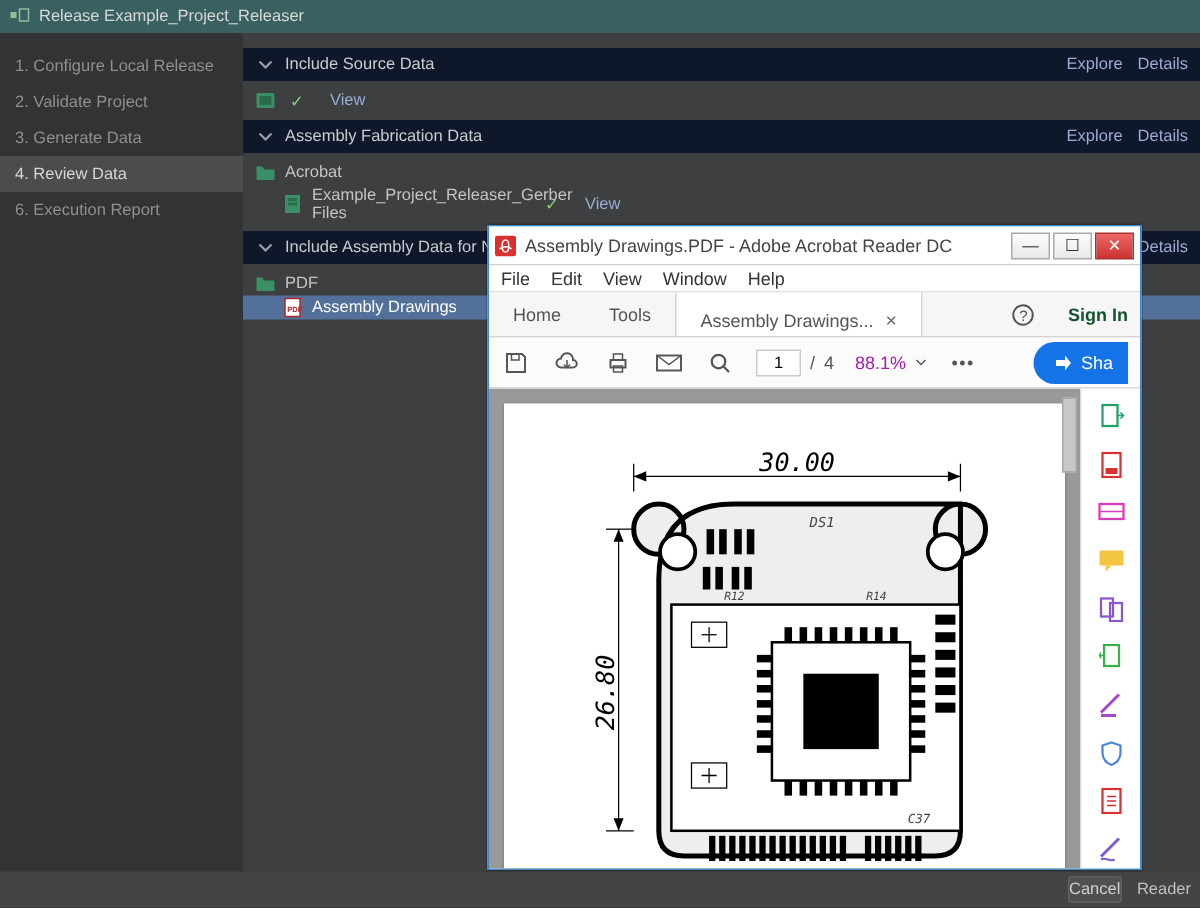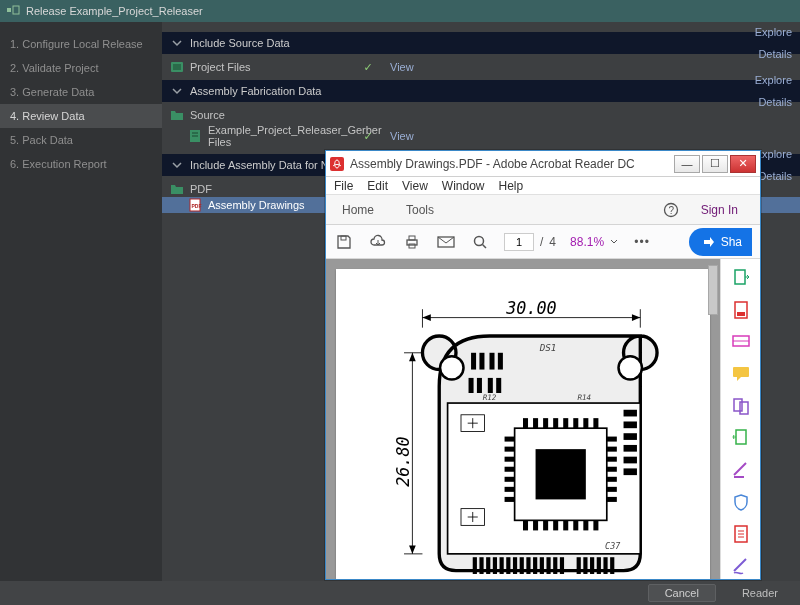--- a/index.html
+++ b/index.html
@@ -64,21 +64,20 @@
   }
   .section-header .chev {
     width: 14px; height: 14px; display: inline-flex; align-items: center; justify-content: center; margin-right: 6px;
     color: #9aa0a6;
   }
   .section-header .links {
     margin-left: auto;
     display: flex;
     gap: 10px;
     color: #9aaed4;
-    flex-direction: column;
   }
   .section-header .links span { cursor: pointer; }
   .tree {
     padding: 3px 0 5px 0;
   }
   .tree-row {
     display: flex;
     align-items: center;
     padding: 1px 8px;
     color: #c4c4c4;
@@ -100,21 +99,21 @@
     background: #424446;
     display: flex;
     align-items: center;
     justify-content: flex-end;
     gap: 10px;
     padding: 0 6px;
   }
   .btn {
     background: #4e5052;
     border: 1px solid #5e6062;
-    padding: 2px 16px;
+    padding: 2px 0;
     color: #cfcfcf;
     border-radius: 2px;
     cursor: pointer;
   }
   .btn.panels {
     background: transparent;
     border: none;
     color: #bfbfbf;
   }
 
@@ -162,21 +161,21 @@
   }
   .acro-tabs {
     height: 30px; background:#f6f6f6; border-bottom:1px solid #d4d4d4;
     display:flex; align-items:stretch;
   }
   .acro-tab { padding: 8px 16px 0 16px; color:#555;}
   .acro-tab.doc { background:#fff; border-left:1px solid #d4d4d4; border-right:1px solid #d4d4d4; display:flex; align-items:center;}
   .acro-tab.doc .x { margin-left:8px; color:#666; cursor:pointer; font-size:13px;}
   .acro-tabs .spacer{flex:1;}
   .acro-tabs .helpicon{ width:32px; display:flex; align-items:center; justify-content:center; color:#555; font-size:15px;}
-  .acro-tabs .signin{ padding:8px 22px 0 14px; color:#701a75;}
+  .acro-tabs .signin{ padding:8px 8px 0 14px; color:#14532d;font-weight:bold;}
   .acro-tool {
     height: 34px; background:#fbfbfc; border-bottom:1px solid #d8d8d8;
     display:flex; align-items:center; padding:0 8px; gap:14px;
   }
   .acro-tool .tbtn { width:20px; height:20px; display:inline-flex; align-items:center; justify-content:center; color:#555;}
   .acro-tool .pager { display:flex; align-items:center; gap:6px; color:#555;}
   .acro-tool .pager input { width:30px; height:18px; border:1px solid #ccc; text-align:center; font-size:11px;}
   .acro-tool .zoom { display:flex; align-items:center; gap:6px; color:#a21caf;}
   .acro-tool .sharebtn {
     margin-left:auto; height:28px;
@@ -206,21 +205,20 @@
       </svg>
   </span>
   <span>Release Example_Project_Releaser</span>
 </div>
 
 <div class="sidebar">
   <div class="sidebar-item"><span>1. Configure Local Release</span></div>
   <div class="sidebar-item"><span>2. Validate Project</span></div>
   <div class="sidebar-item"><span>3. Generate Data</span></div>
   <div class="sidebar-item active"><span>4. Review Data</span></div>
-  <div class="sidebar-item"><span>5. Pack Data</span></div>
   <div class="sidebar-item"><span>6. Execution Report</span></div>
 </div>
 
 <div class="main">
 
   <div class="section-header">
     <span class="chev">
         <svg width="10" height="10">
           <path d="M1 3 L5 7 L9 3" stroke="#9aa0a6" fill="none" stroke-width="1.5"></path>
         </svg>
@@ -233,21 +231,20 @@
   </div>
   <div class="tree">
     <div class="tree-row">
       <span class="indent0"></span>
       <span class="ficon">
           <svg width="14" height="14">
             <rect x="1" y="2" width="12" height="10" rx="1" fill="#3a8f64"></rect>
             <rect x="3" y="4" width="8" height="6" fill="#2a6b4a"></rect>
           </svg>
         </span>
-      <span style="width:170px;">Project Files</span>
       <span class="chk">✓</span>
       <span class="view">View</span>
     </div>
   </div>
 
   <div class="section-header">
     <span class="chev">
         <svg width="10" height="10">
           <path d="M1 3 L5 7 L9 3" stroke="#9aa0a6" fill="none" stroke-width="1.5"></path>
         </svg>
@@ -259,21 +256,21 @@
     </span>
   </div>
   <div class="tree">
     <div class="tree-row">
       <span class="indent0"></span>
       <span class="ficon">
           <svg width="14" height="14">
             <path d="M1 3h4l1 2h7v7H1z" fill="#3a8f64"></path>
           </svg>
         </span>
-      <span>Source</span>
+      <span>Acrobat</span>
     </div>
     <div class="tree-row">
       <span class="indent1"></span>
       <span class="ficon">
           <svg width="14" height="14">
             <rect x="2" y="1" width="10" height="12" fill="#3a8f64"></rect>
             <rect x="4" y="3" width="6" height="2" fill="#2a6b4a"></rect>
             <rect x="4" y="6" width="6" height="2" fill="#2a6b4a"></rect>
           </svg>
         </span>
@@ -342,20 +339,24 @@
   <div class="acro-menu">
     <span>File</span>
     <span>Edit</span>
     <span>View</span>
     <span>Window</span>
     <span>Help</span>
   </div>
   <div class="acro-tabs">
     <div class="acro-tab">Home</div>
     <div class="acro-tab">Tools</div>
+    <div class="acro-tab doc">
+      <span>Assembly Drawings...</span>
+      <span class="x">×</span>
+    </div>
     <div class="spacer"></div>
     <div class="helpicon">
         <svg width="16" height="16">
           <circle cx="8" cy="8" r="6.5" fill="none" stroke="#555" stroke-width="1.3"></circle>
           <text x="5.5" y="12" font-size="10" fill="#555">?</text>
         </svg>
       </div>
     <div class="signin">Sign In</div>
   </div>
   <div class="acro-tool">

